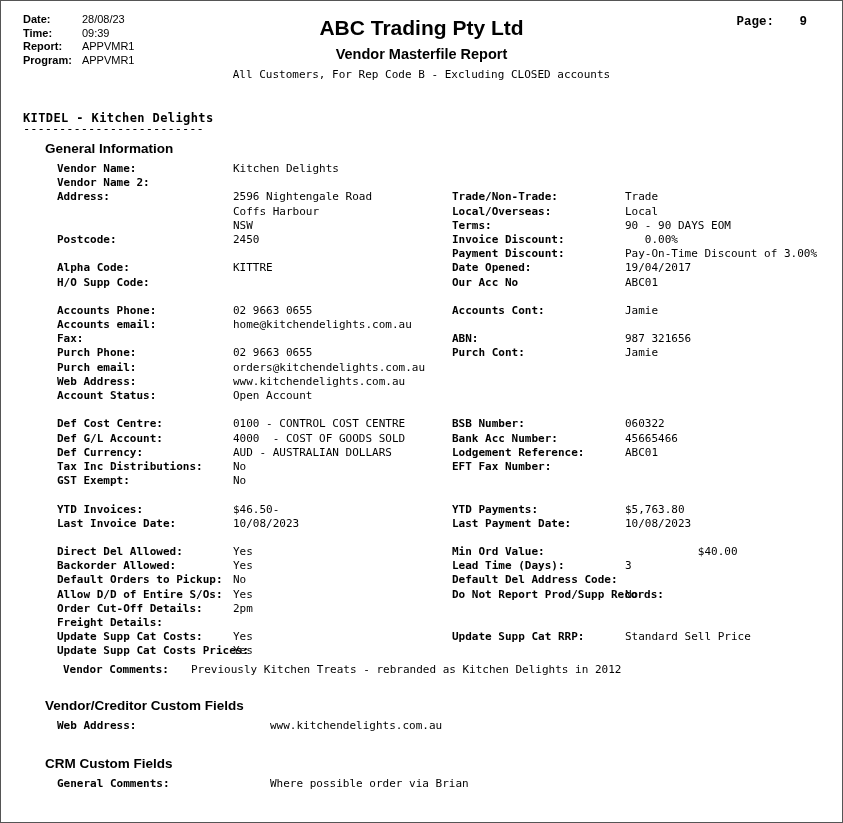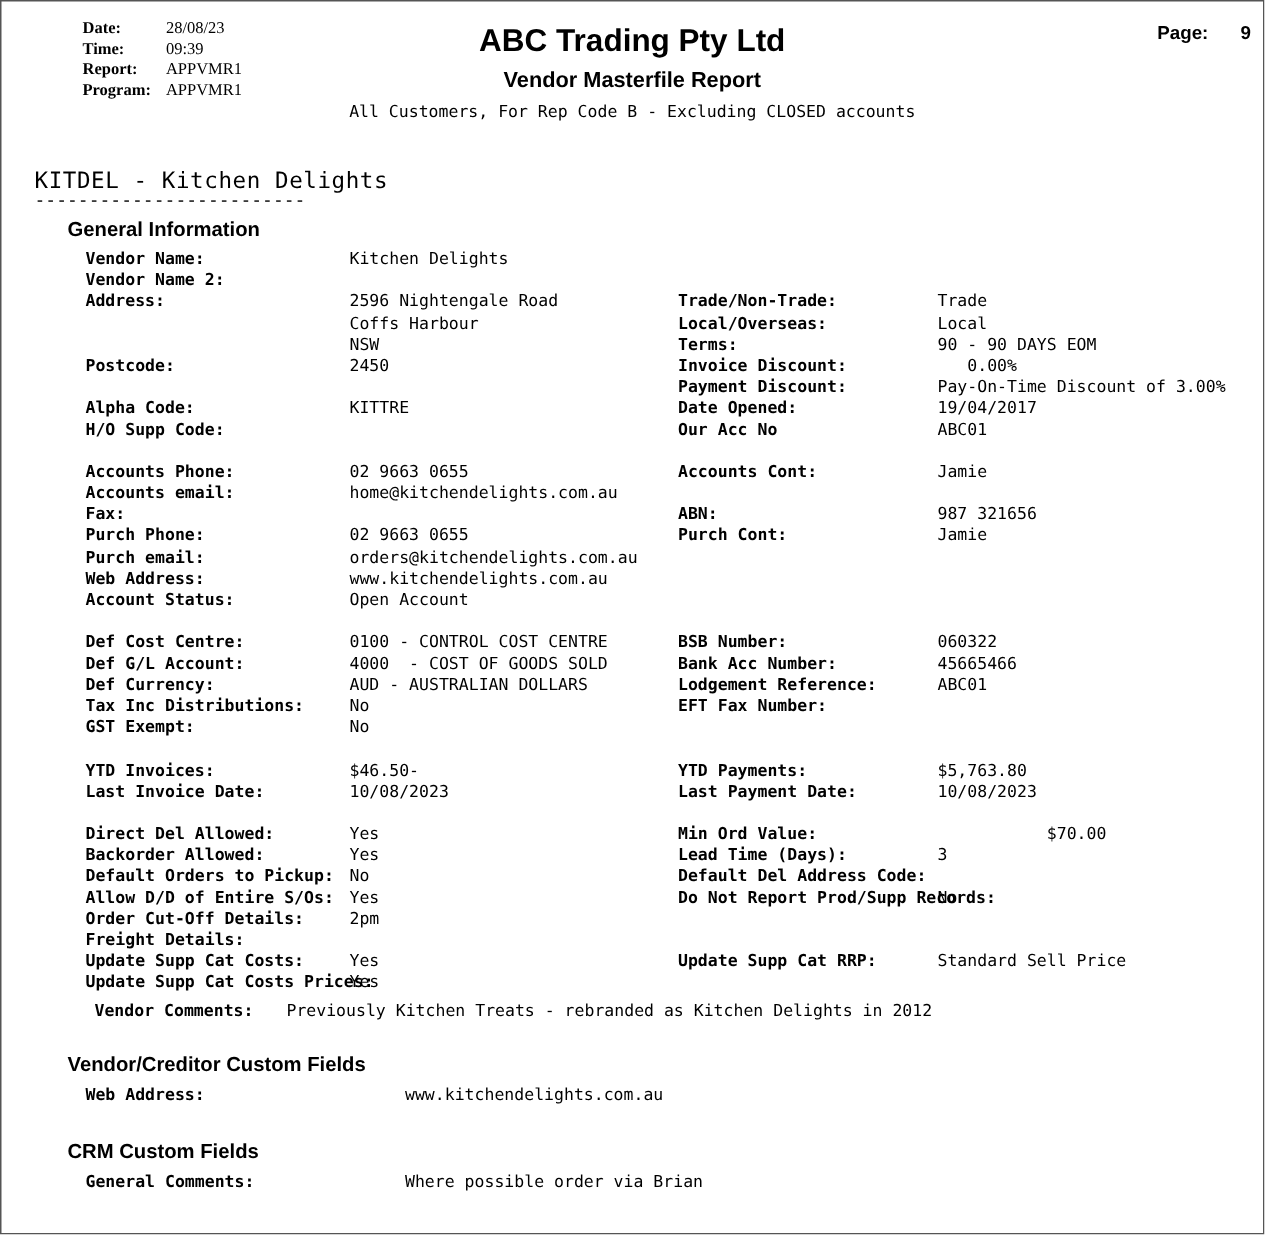--- a/index.html
+++ b/index.html
@@ -22,24 +22,23 @@
   .hdr {
     position: relative;
     height: 100px;
     padding: 10px 18px 0 18px;
     box-sizing: border-box;
   }
   .hdr-meta {
     position: absolute;
     left: 22px;
     top: 12px;
-    font-family: Liberation Serif, serif;
+    font-family: Liberation Sans, sans-serif;
     font-size: 11px;
     line-height: 13.5px;
-    margin-left: 32px;
   }
   .hdr-meta table { border-collapse: collapse; }
   .hdr-meta td { padding: 0; font-size: 11px; line-height: 13.5px; white-space: pre; }
   .hdr-meta td.k { padding-right: 10px; }
   .hdr-center {
     text-align: center;
     font-family: "Liberation Sans", sans-serif;
   }
   .doc-title {
     font-size: 21px;
@@ -54,41 +53,41 @@
     margin-top: 3px;
   }
   .doc-line {
     font-family: "DejaVu Sans Mono", monospace;
     font-size: 11px;
     line-height: 13px;
     margin-top: 4px;
   }
   .hdr-page {
     position: absolute;
-    right: 8px;
+    right: 35px;
     top: 14px;
-    font-family: Liberation Sans, sans-serif;
+    font-family: Liberation Mono, monospace;
     font-size: 12.5px;
     font-weight: bold;
     margin-left: 32px;
   }
   .hdr-page .num {
     display: inline-block;
     margin-left: 18px;
     font-weight: bold;
   }
   
   .body {
     padding: 0 18px 0 18px;
     font-size: 11px;
   }
   .vendor-key {
     font-family: "DejaVu Sans Mono", monospace;
-    font-size: 15px;
-    font-weight: normal;
+    font-size: 12px;
+    font-weight: bold;
     letter-spacing: 0.4px;
     margin-top: 10px;
     padding-left: 4px;
   }
   .rule {
     font-family: "DejaVu Sans Mono", monospace;
     font-size: 12px;
     line-height: 8px;
     padding-left: 4px;
     letter-spacing: 0px;
@@ -209,21 +208,21 @@
       <div class="row"></div>
       <div class="row"><span class="cell c-l1 lbl">Def Cost Centre:</span><span class="cell c-v1">0100 - CONTROL COST CENTRE</span><span class="cell c-l2 lbl">BSB Number:</span><span class="cell c-v2">060322</span></div>
       <div class="row"><span class="cell c-l1 lbl">Def G/L Account:</span><span class="cell c-v1">4000  - COST OF GOODS SOLD</span><span class="cell c-l2 lbl">Bank Acc Number:</span><span class="cell c-v2">45665466</span></div>
       <div class="row"><span class="cell c-l1 lbl">Def Currency:</span><span class="cell c-v1">AUD - AUSTRALIAN DOLLARS</span><span class="cell c-l2 lbl">Lodgement Reference:</span><span class="cell c-v2">ABC01</span></div>
       <div class="row"><span class="cell c-l1 lbl">Tax Inc Distributions:</span><span class="cell c-v1">No</span><span class="cell c-l2 lbl">EFT Fax Number:</span><span class="cell c-v2"></span></div>
       <div class="row"><span class="cell c-l1 lbl">GST Exempt:</span><span class="cell c-v1">No</span><span class="cell c-l2 lbl"></span><span class="cell c-v2"></span></div>
       <div class="row"></div>
       <div class="row"><span class="cell c-l1 lbl">YTD Invoices:</span><span class="cell c-v1">$46.50-</span><span class="cell c-l2 lbl">YTD Payments:</span><span class="cell c-v2">$5,763.80</span></div>
       <div class="row"><span class="cell c-l1 lbl">Last Invoice Date:</span><span class="cell c-v1">10/08/2023</span><span class="cell c-l2 lbl">Last Payment Date:</span><span class="cell c-v2">10/08/2023</span></div>
       <div class="row"></div>
-      <div class="row"><span class="cell c-l1 lbl">Direct Del Allowed:</span><span class="cell c-v1">Yes</span><span class="cell c-l2 lbl">Min Ord Value:</span><span class="cell c-v2r">           $70.00</span></div>
+      <div class="row"><span class="cell c-l1 lbl">Direct Del Allowed:</span><span class="cell c-v1">Yes</span><span class="cell c-l2 lbl">Min Ord Value:</span><span class="cell c-v2r">           $40.00</span></div>
       <div class="row"><span class="cell c-l1 lbl">Backorder Allowed:</span><span class="cell c-v1">Yes</span><span class="cell c-l2 lbl">Lead Time (Days):</span><span class="cell c-v2">3</span></div>
       <div class="row"><span class="cell c-l1 lbl">Default Orders to Pickup:</span><span class="cell c-v1">No</span><span class="cell c-l2 lbl">Default Del Address Code:</span><span class="cell c-v2"></span></div>
       <div class="row"><span class="cell c-l1 lbl">Allow D/D of Entire S/Os:</span><span class="cell c-v1">Yes</span><span class="cell c-l2 lbl">Do Not Report Prod/Supp Records:</span><span class="cell c-v2">No</span></div>
       <div class="row"><span class="cell c-l1 lbl">Order Cut-Off Details:</span><span class="cell c-v1">2pm</span><span class="cell c-l2 lbl"></span><span class="cell c-v2"></span></div>
       <div class="row"><span class="cell c-l1 lbl">Freight Details:</span><span class="cell c-v1"></span><span class="cell c-l2 lbl"></span><span class="cell c-v2"></span></div>
       <div class="row"><span class="cell c-l1 lbl">Update Supp Cat Costs:</span><span class="cell c-v1">Yes</span><span class="cell c-l2 lbl">Update Supp Cat RRP:</span><span class="cell c-v2">Standard Sell Price</span></div>
       <div class="row"><span class="cell c-l1 lbl">Update Supp Cat Costs Prices:</span><span class="cell c-v1">Yes</span><span class="cell c-l2 lbl"></span><span class="cell c-v2"></span></div>
     </div>
 
     <div class="comment-row"><span class="lbl">Vendor Comments:</span><span style="display:inline-block;width:22px"></span><span>Previously Kitchen Treats - rebranded as Kitchen Delights in 2012</span></div>

